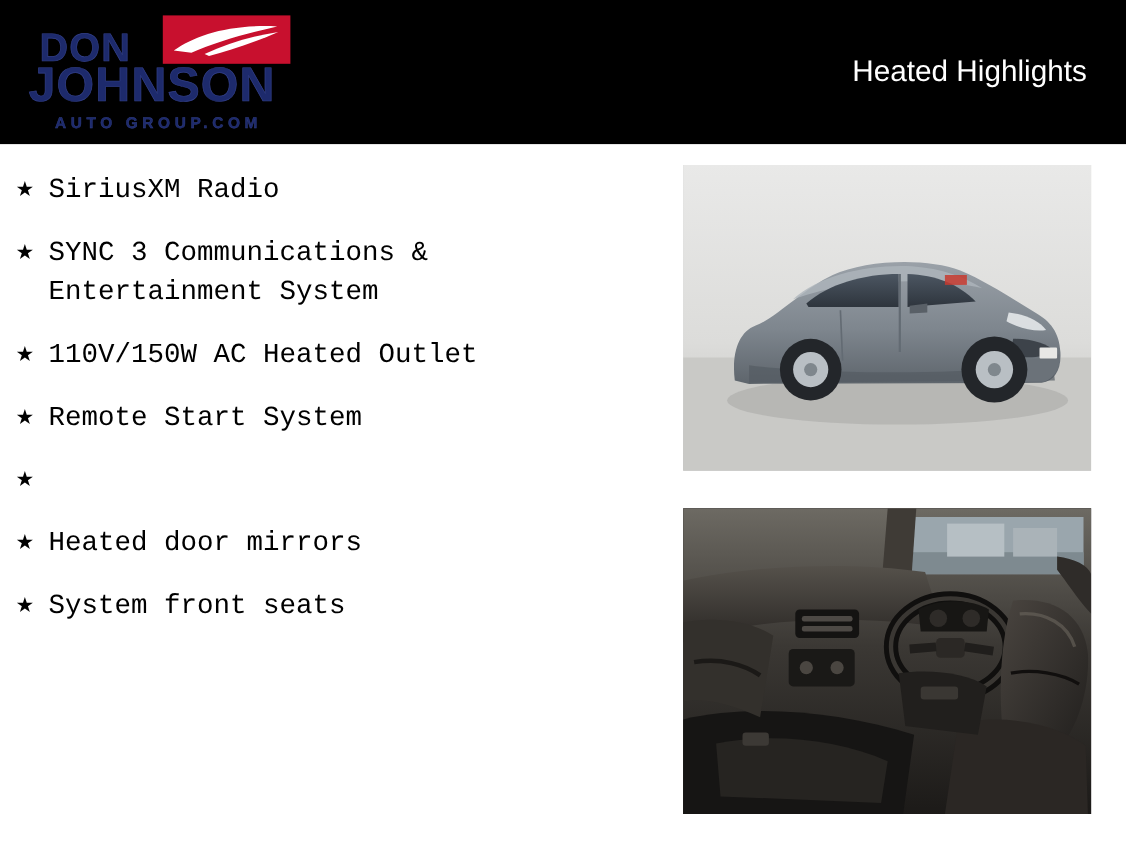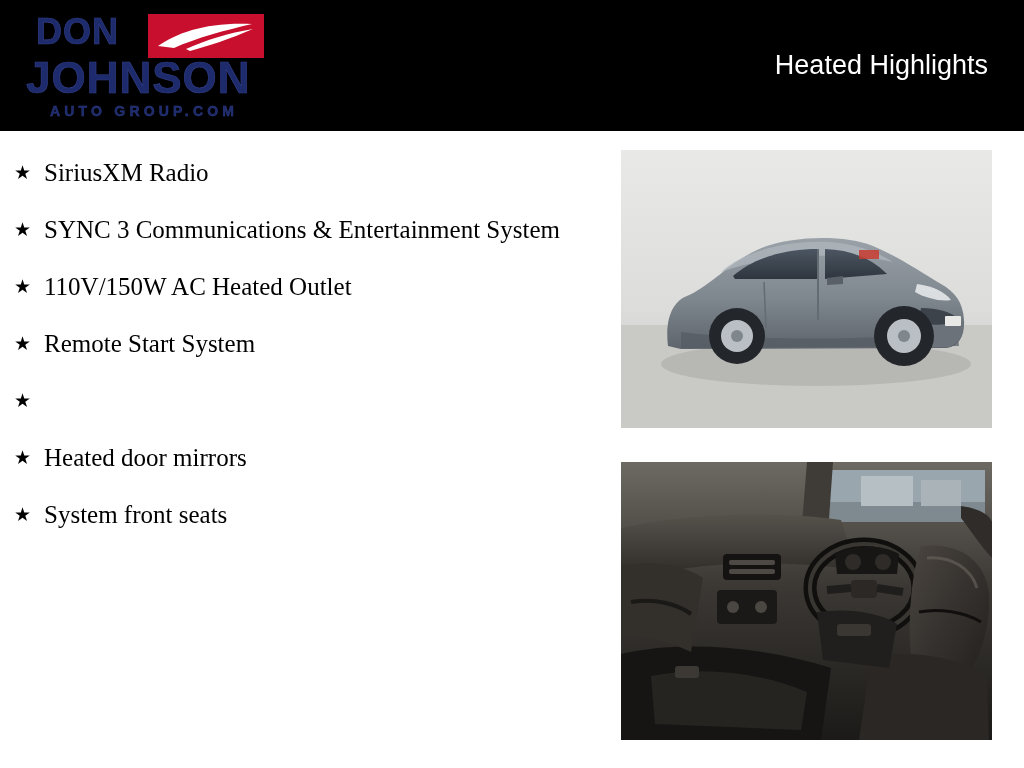--- a/index.html
+++ b/index.html
@@ -28,21 +28,21 @@
   .logo {
     position: absolute;
     left: 14px;
     top: 8px;
     width: 250px;
     height: 118px;
   }
   .logo-don {
     position: absolute;
     left: 22px;
-    top: 5px;
+    top: 16px;
     font-family: "Liberation Sans", sans-serif;
     font-weight: bold;
     font-size: 36px;
     letter-spacing: 1px;
     color: #1d2a6c;
     -webkit-text-stroke: 0.6px #33408a;
     line-height: 38px;
     text-align: right;
   }
   .logo-johnson {
@@ -123,21 +123,21 @@
     flex: 0 0 30px;
     font-size: 19px;
     line-height: 36px;
     color: #000000;
     text-align: left;
   }
   .feature-text {
     font-size: 25px;
     line-height: 36px;
     color: #000000;
-    font-family: Liberation Serif, serif;
+    font-family: Liberation Mono, monospace;
     max-width: 530px;
   }
 
   
   .photo {
     position: absolute;
     overflow: hidden;
   }
   .photo-exterior {
     left: 621px;

